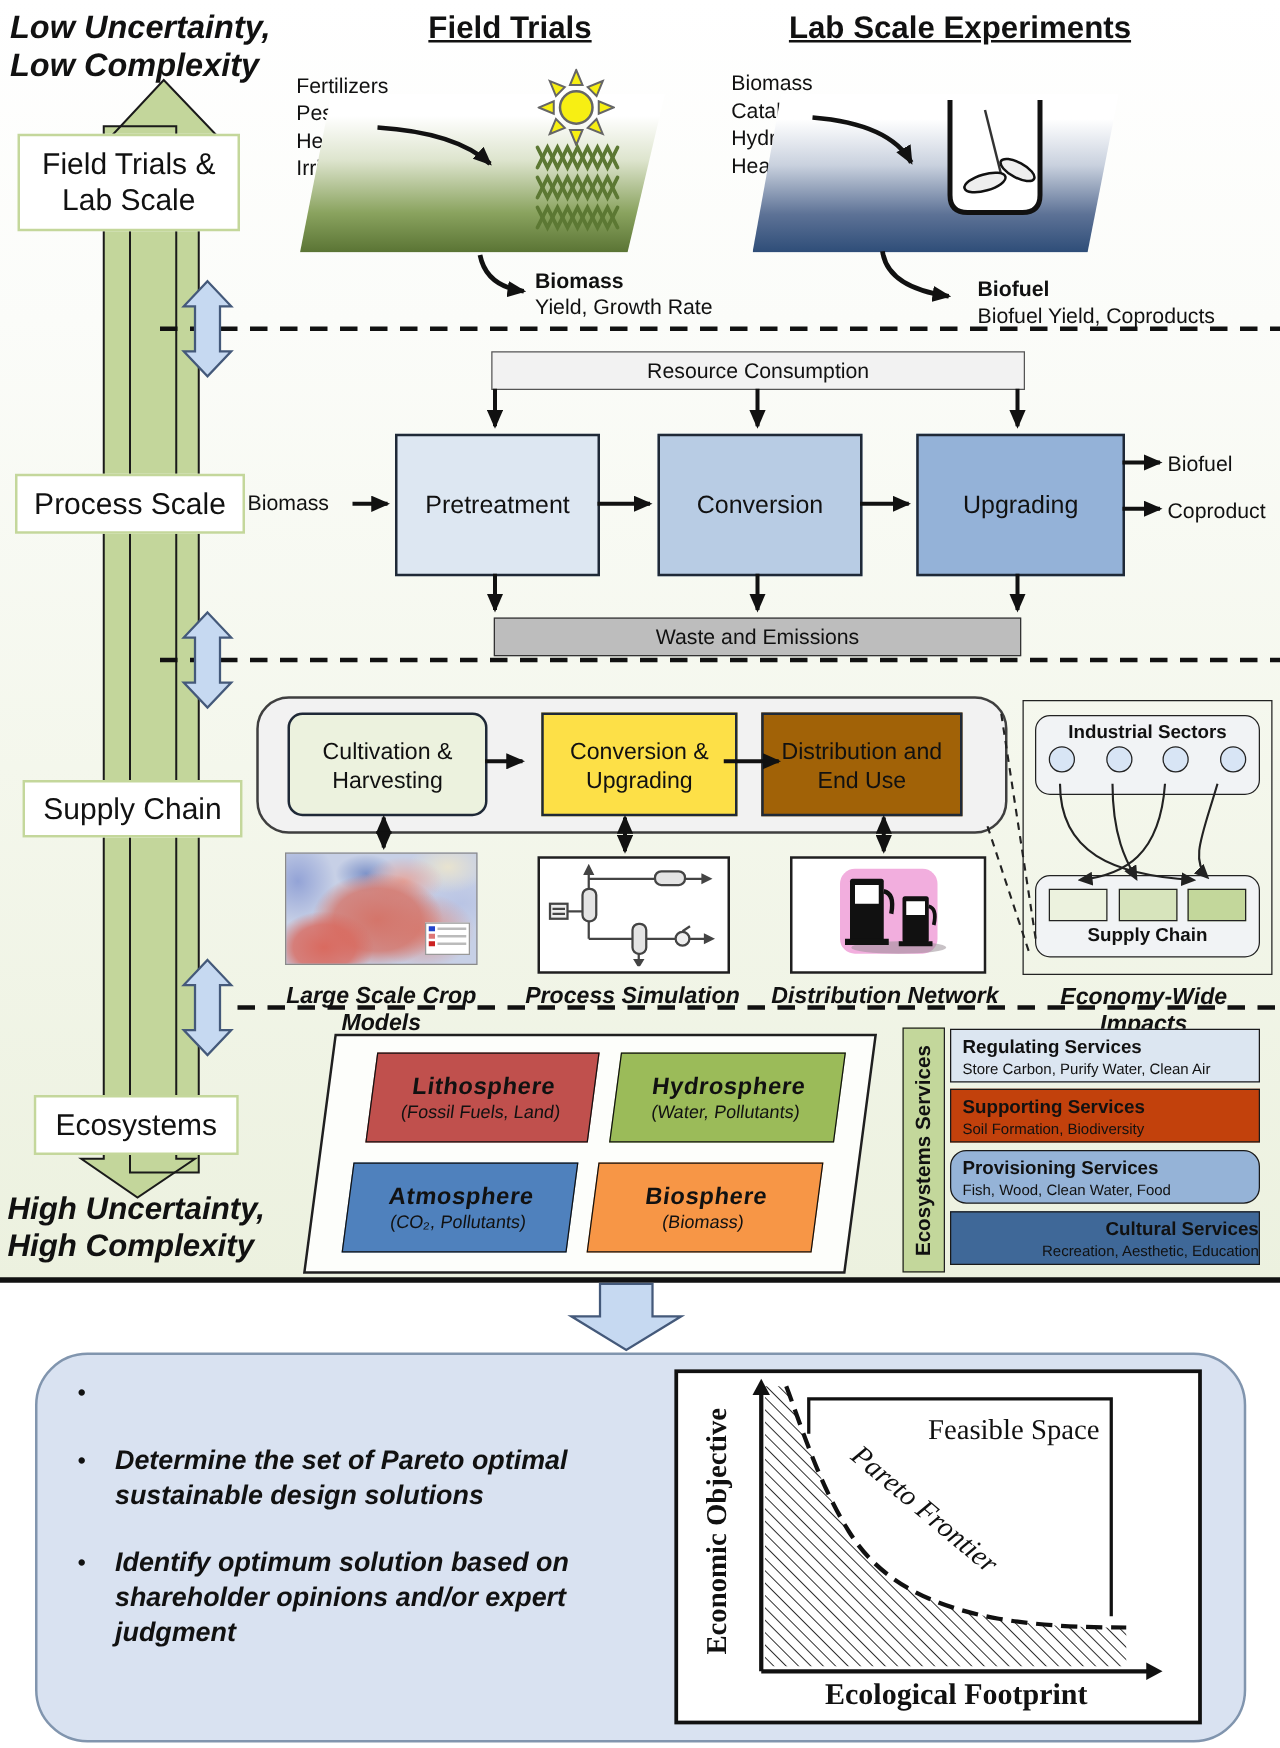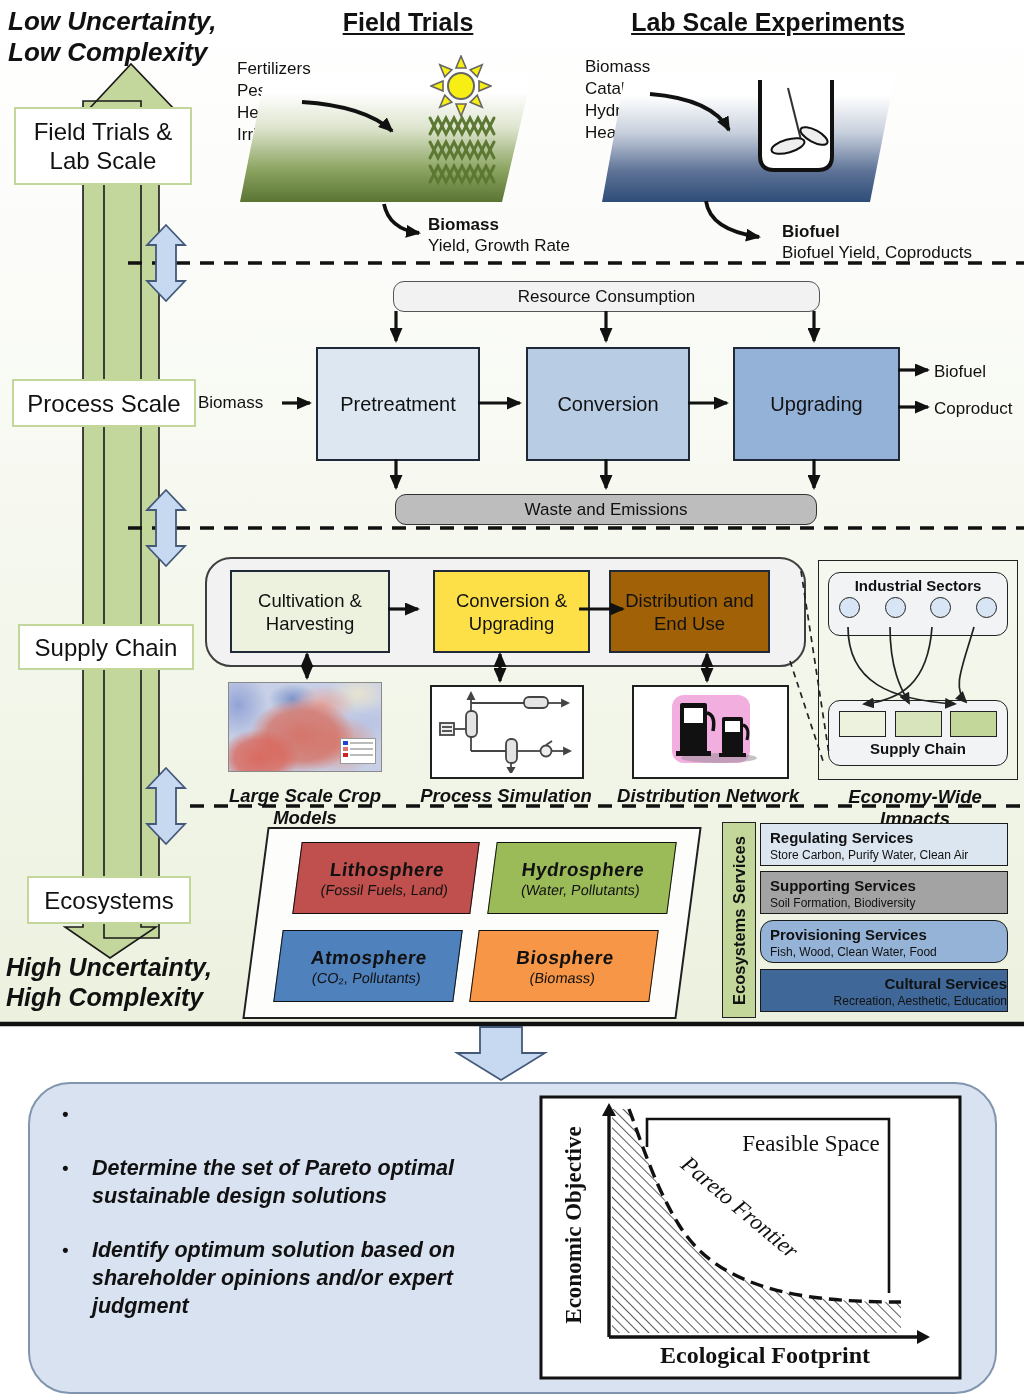--- a/index.html
+++ b/index.html
@@ -17,21 +17,21 @@
   
   .heading{font-weight:bold;font-size:25px;text-decoration:underline;text-align:center;}
   
   .scalebox{background:#fff;border:2px solid #c4d79b;display:flex;align-items:center;justify-content:center;
     text-align:center;font-size:24px;line-height:29px;color:#111;}
   
   .inputs{font-size:17px;line-height:22px;}
   .out-title{font-weight:bold;font-size:17px;line-height:21px;}
   .out-detail{font-size:17px;line-height:21px;}
   
-  .bar{display:flex;align-items:center;justify-content:center;font-size:17px;border-radius:11px;}
+  .bar{display:flex;align-items:center;justify-content:center;font-size:17px;}
   #resource-bar{background:#f2f2f2;border:1.5px solid #555;}
   #waste-bar{background:#bdbdbd;border:1.5px solid #333;}
   .pbox{display:flex;align-items:center;justify-content:center;font-size:20px;border:2px solid #1f2937;}
   .small-label{font-size:17px;}
   
   #supply-container{background:#f2f2f2;border:2px solid #3f3f3f;border-radius:26px;}
   .sbox{display:flex;align-items:center;justify-content:center;text-align:center;
     font-size:18.5px;line-height:23px;border:2px solid #1f2937;}
   .imgbox{background:#fff;border:2px solid #1f1f1f;}
   .caption{font-weight:bold;font-style:italic;font-size:18.5px;text-align:center;}
@@ -175,21 +175,21 @@
   <div id="resource-bar" class="abs z2 bar" style="left:393px;top:281px;width:425px;height:29px">Resource Consumption</div>
   <div class="abs z2 small-label" style="left:198px;top:393px">Biomass</div>
   <div class="abs z2 pbox" style="left: 316px; top: 347px; width: 160px; height: 110px; background-color: rgb(221, 231, 242);">Pretreatment</div>
   <div class="abs z2 pbox" style="left: 526px; top: 347px; width: 160px; height: 110px; background-color: rgb(184, 204, 228);">Conversion</div>
   <div class="abs z2 pbox" style="left: 733px; top: 347px; width: 163px; height: 110px; background-color: rgb(148, 178, 216);">Upgrading</div>
   <div class="abs z2 small-label" style="left:934px;top:362px">Biofuel</div>
   <div class="abs z2 small-label" style="left:934px;top:399px">Coproduct</div>
   <div id="waste-bar" class="abs z2 bar" style="left:395px;top:494px;width:420px;height:29px">Waste and Emissions</div>
 
   <div id="supply-container" class="abs z2" style="left:205px;top:557px;width:597px;height:106px"></div>
-  <div class="abs z2 sbox pre" style="left: 230px; top: 570px; width: 156px; height: 79px; background-color: rgb(236, 242, 222);">Cultivation &amp;
+  <div class="abs z2 sbox pre" style="left: 230px; top: 570px; width: 156px; height: 79px; background-color: rgb(236, 242, 222); border-radius: 12px;">Cultivation &amp;
 Harvesting</div>
   <div class="abs z2 sbox pre" style="left: 433px; top: 570px; width: 153px; height: 79px; background-color: #fde047;">Conversion  &amp;
 Upgrading</div>
   <div class="abs z2 sbox pre" style="left: 609px; top: 570px; width: 157px; height: 79px; background-color: #a16207;">Distribution and
 End Use</div>
 
   <div id="map" class="abs z2" style="left:228px;top:682px;width:154px;height:90px">
     <div id="map-legend">
       <div class="row">
           <div class="sw" style="background:#2244cc"></div>
@@ -291,21 +291,21 @@
     <div class="dt">(Biomass)</div>
   </div>
 
   <div id="services-bar" class="abs z2" style="left:722px;top:822px;width:32px;height:194px">
     <span>Ecosystems Services</span>
   </div>
   <div class="abs z2 svc" style="left: 760px; top: 823px; width: 248px; height: 43px; background-color: rgb(220, 230, 241);">
     <div class="nm">Regulating Services</div>
     <div class="dt">Store Carbon, Purify Water, Clean Air</div>
   </div>
-  <div class="abs z2 svc" style="left: 760px; top: 871px; width: 248px; height: 43px; background-color: #a3a3a3;">
+  <div class="abs z2 svc" style="left: 760px; top: 871px; width: 248px; height: 43px; background-color: #c2410c;">
     <div class="nm">Supporting Services</div>
     <div class="dt">Soil Formation, Biodiversity</div>
   </div>
   <div class="abs z2 svc" style="left: 760px; top: 920px; width: 248px; height: 43px; background-color: rgb(149, 179, 215); border-radius: 13px;">
     <div class="nm">Provisioning Services</div>
     <div class="dt">Fish, Wood, Clean Water, Food</div>
   </div>
   <div class="abs z2 svc" style="left: 760px; top: 969px; width: 248px; height: 43px; background-color: rgb(63, 104, 152); text-align: right;">
     <div class="nm">Cultural Services</div>
     <div class="dt">Recreation, Aesthetic, Education</div>

